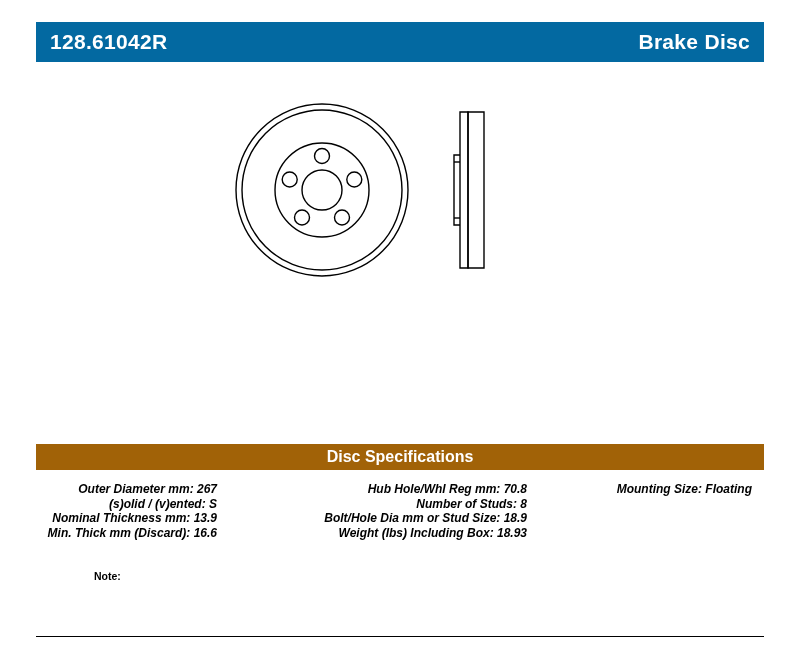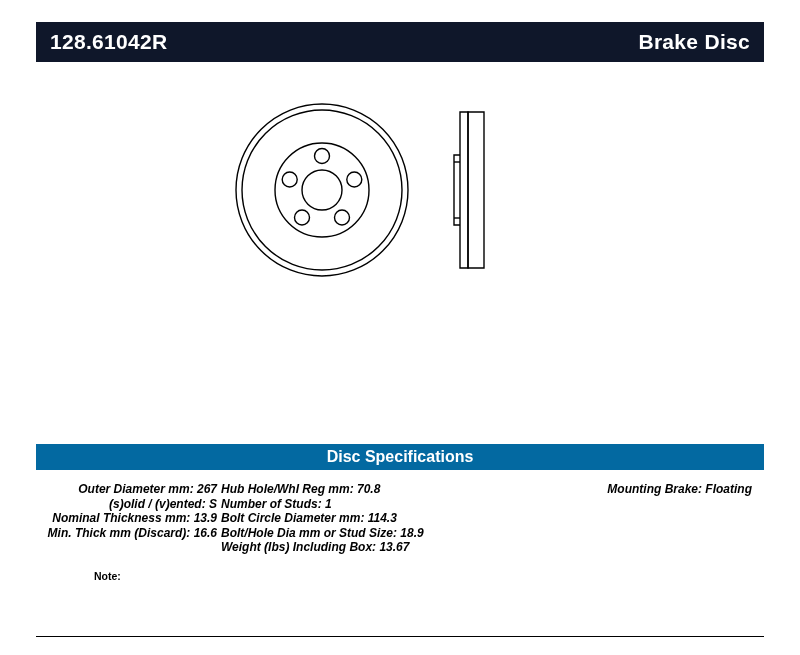--- a/index.html
+++ b/index.html
@@ -20,21 +20,21 @@
     height: 655px;
   }
 
   
   .header-bar {
     position: absolute;
     left: 36px;
     top: 22px;
     width: 728px;
     height: 40px;
-    background: #0f172a;
+    background: #0369a1;
     display: flex;
     align-items: center;
     justify-content: space-between;
     box-sizing: border-box;
     padding: 0 14px;
   }
   .header-part {
     color: #ffffff;
     font-size: 21px;
     font-weight: bold;
@@ -62,21 +62,21 @@
     display: block;
   }
 
   
   .spec-bar {
     position: absolute;
     left: 36px;
     top: 444px;
     width: 728px;
     height: 26px;
-    background: #0369a1;
+    background: #a16207;
     display: flex;
     align-items: center;
     justify-content: center;
   }
   .spec-bar-title {
     color: #ffffff;
     font-size: 16px;
     font-weight: bold;
     font-family: "Liberation Sans", sans-serif;
   }
@@ -95,20 +95,21 @@
   .col {
     box-sizing: border-box;
   }
   .col-left {
     width: 185px;
     text-align: right;
     padding-right: 4px;
   }
   .col-mid {
     width: 310px;
+    text-align: right;
     padding-right: 4px;
   }
   .col-right {
     width: 233px;
     text-align: right;
     padding-right: 12px;
   }
   .spec-line {
     line-height: 14.6px;
     white-space: nowrap;
@@ -183,27 +184,26 @@
 
   <div class="spec-columns">
     <div class="col col-left">
       <div class="spec-line">Outer Diameter mm: 267</div>
       <div class="spec-line">(s)olid / (v)ented: S</div>
       <div class="spec-line">Nominal Thickness mm: 13.9</div>
       <div class="spec-line">Min. Thick mm (Discard): 16.6</div>
     </div>
     <div class="col col-mid">
       <div class="spec-line">Hub Hole/Whl Reg mm: 70.8</div>
-      <div class="spec-line">Number of Studs: 1</div>
-      <div class="spec-line">Bolt Circle Diameter mm: 114.3</div>
+      <div class="spec-line">Number of Studs: 8</div>
       <div class="spec-line">Bolt/Hole Dia mm or Stud Size: 18.9</div>
-      <div class="spec-line">Weight (lbs) Including Box: 13.67</div>
+      <div class="spec-line">Weight (lbs) Including Box: 18.93</div>
     </div>
     <div class="col col-right">
-      <div class="spec-line">Mounting Brake: Floating</div>
+      <div class="spec-line">Mounting Size: Floating</div>
     </div>
   </div>
 
   <div class="note-row">
     <span class="note-label">Note:</span>
   </div>
 
   <div class="bottom-line"></div>
 
 </div>

